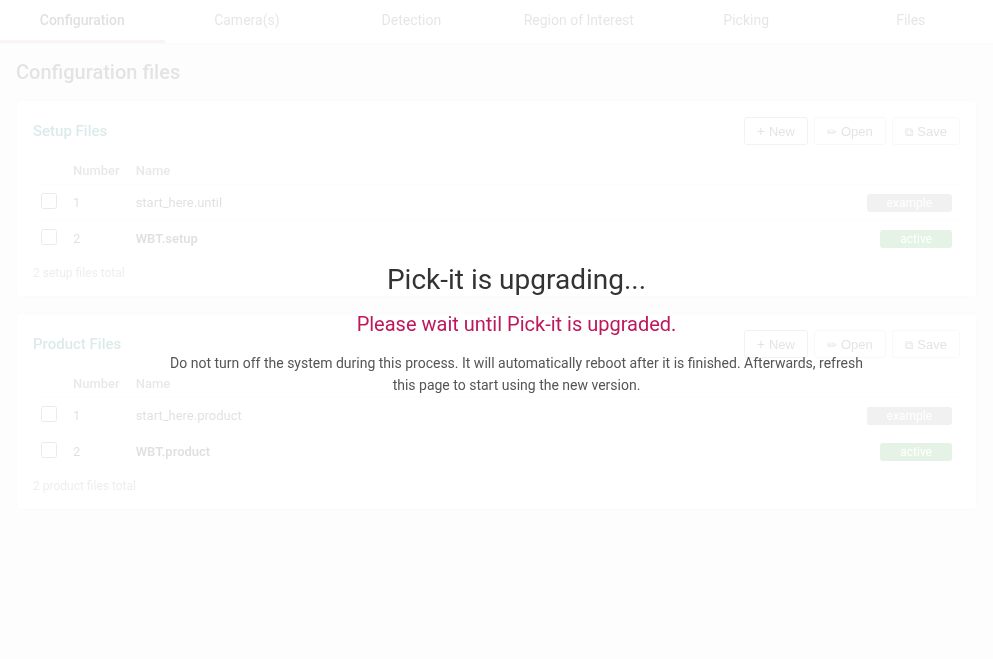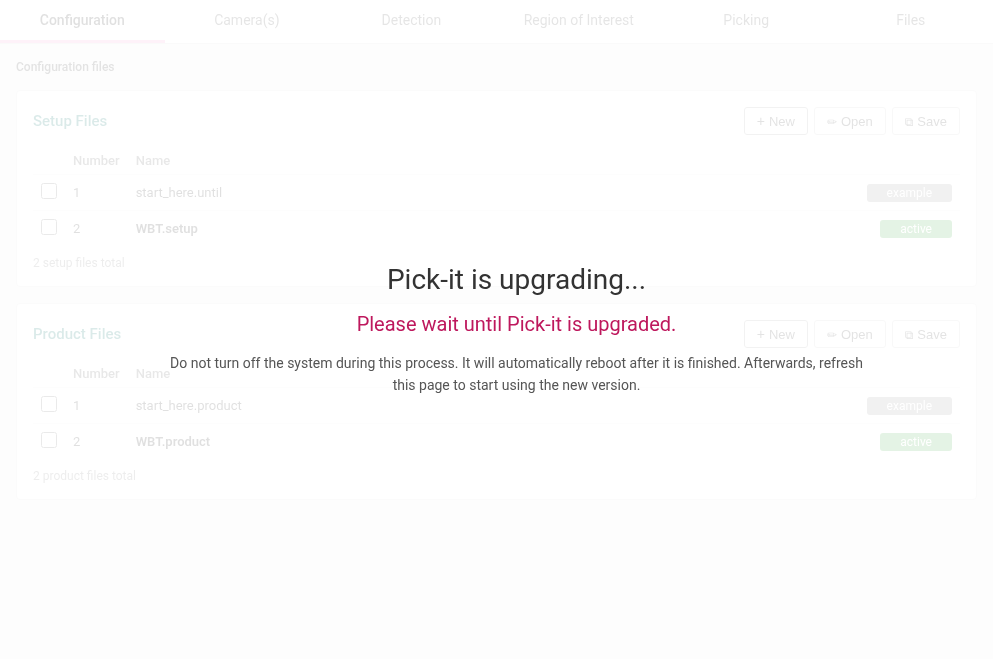--- a/index.html
+++ b/index.html
@@ -33,21 +33,21 @@
       font-weight: 500;
     }
 
     
     .main-content {
       padding: 16px;
       position: relative;
     }
 
     .section-title {
-      font-size: 12px;
+      font-size: 20px;
       font-weight: 500;
       color: #444;
       margin-bottom: 16px;
     }
 
     .card {
       background: #fff;
       border: 1px solid #e0e0e0;
       border-radius: 4px;
       padding: 16px;

